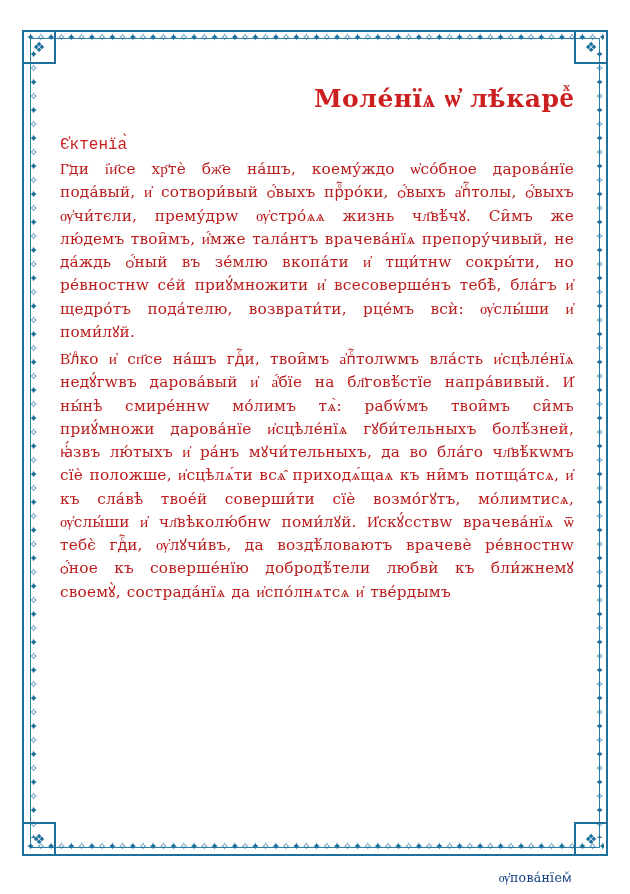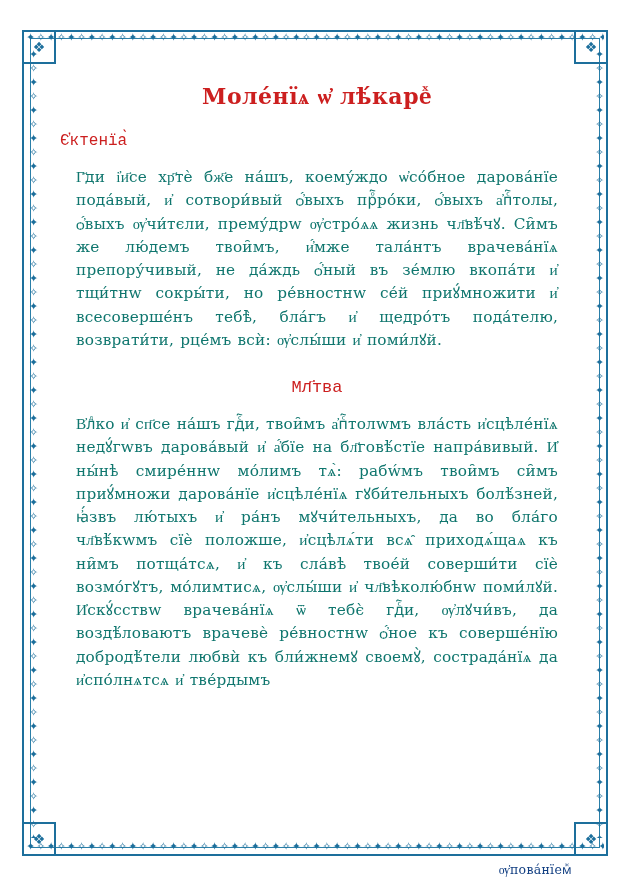--- a/index.html
+++ b/index.html
@@ -88,52 +88,52 @@
   
   .content {
     position: absolute;
     left: 60px;
     right: 56px;
     top: 66px;
     bottom: 70px;
   }
   .doc-title {
     color: #cc1f1f;
-    text-align: center;
-    font-size: 22px;
+    text-align: right;
+    font-size: 25px;
     letter-spacing: 0.5px;
     margin: 14px 0 22px 0;
     font-family: "DejaVu Serif", serif;
   }
   .section-heading {
     color: #cc1f1f;
     font-size: 16px;
     margin: 0 0 4px 0;
     font-family: Liberation Mono, monospace;
   }
   .section-heading.centered {
     text-align: center;
     margin: 26px 0 14px 0;
     font-size: 17px;
   }
   .para {
-    color: #0f766e;
+    color: #b91c1c;
     font-size: 15.3px;
     line-height: 1.52;
     text-align: justify;
     text-justify: inter-word;
-    margin: 16px;
+    margin: 0;
     letter-spacing: 0.2px;
     word-spacing: 1px;
   }
   .section { margin-bottom: 4px; }
   .footer-catchword {
     position: absolute;
     right: 58px;
-    bottom: 16px;
+    bottom: 8px;
     color: #123f82;
     font-size: 12.5px;
     letter-spacing: 0.3px;
     margin-top: 46px;
   }
 </style>
 </head>
 <body>
 
 <div class="page">
@@ -154,21 +154,20 @@
   <div class="content">
 
     <h1 class="doc-title">Моле́нїѧ ѡ҆ лѣ́кареⷯ</h1>
 
     <div class="section">
       <div class="section-heading">Є҆ктенїа̀</div>
       <p class="para">Г҃ди і҆и҃се хр҃тѐ бж҃е на́шъ, коему́ждо ѡ҆со́бное дарова́нїе пода́вый, и҆ сотвори́вый ѻ҆́выхъ прⷪ҇ро́ки, ѻ҆́выхъ а҆пⷭ҇толы, ѻ҆́выхъ ѹ҆чи́тєли, прему́дрw ѹ҆стро́ѧѧ жизнь чл҃вѣ́чꙋ. Си̑мъ же лю́демъ твои̑мъ, и҆́мже тала́нтъ врачева́нїѧ препору́чивый, не да́ждь ѻ҆́ный въ зе́млю вкопа́ти и҆ тщи́тнw сокры́ти, но ре́вностнw се́й приꙋ́множити и҆ всесоверше́нъ тебѣ̀, бла́гъ и҆ щедро́тъ пода́телю, возврати́ти, рце́мъ всѝ: ѹ҆слы́ши и҆ поми́лꙋй.</p>
     </div>
 
     <div class="section">
-      <div class="section-heading centered">Мл҃тва</div>
       <p class="para">В҆лⷣко и҆ сп҃се на́шъ гдⷭ҇и, твои̑мъ а҆пⷭ҇толwмъ вла́сть и҆сцѣле́нїѧ недꙋ́гwвъ дарова́вый и҆ а҆́бїе на бл҃говѣ́стїе напра́вивый. И҆ ны́нѣ смире́ннw мо́лимъ тѧ̀: рабẃмъ твои̑мъ си̑мъ приꙋ́множи дарова́нїе и҆сцѣле́нїѧ гꙋби́тельныхъ болѣ́зней, ꙗ҆́звъ лю́тыхъ и҆ ра́нъ мꙋчи́тельныхъ, да во бла́го чл҃вѣ́кwмъ сїѐ положше, и҆сцѣлѧ́ти всѧ̑ приходѧ́щаѧ къ ни̑мъ потща́тсѧ, и҆ къ сла́вѣ твое́й соверши́ти сїѐ возмо́гꙋтъ, мо́лимтисѧ, ѹ҆слы́ши и҆ чл҃вѣколю́бнw поми́лꙋй. И҆скꙋ́сствw врачева́нїѧ ѿ тебє̀ гдⷭ҇и, ѹ҆лꙋчи́въ, да воздѣ́ловаютъ врачевѐ ре́вностнw ѻ҆́ное къ соверше́нїю добродѣ́тели любвѝ къ бли́жнемꙋ своемꙋ̀, сострада́нїѧ да и҆спо́лнѧтсѧ и҆ тве́рдымъ</p>
     </div>
 
   </div>
 
   <div class="footer-catchword">ѹ҆пова́нїемⷤ</div>
 
 </div>
 
 </body></html>

